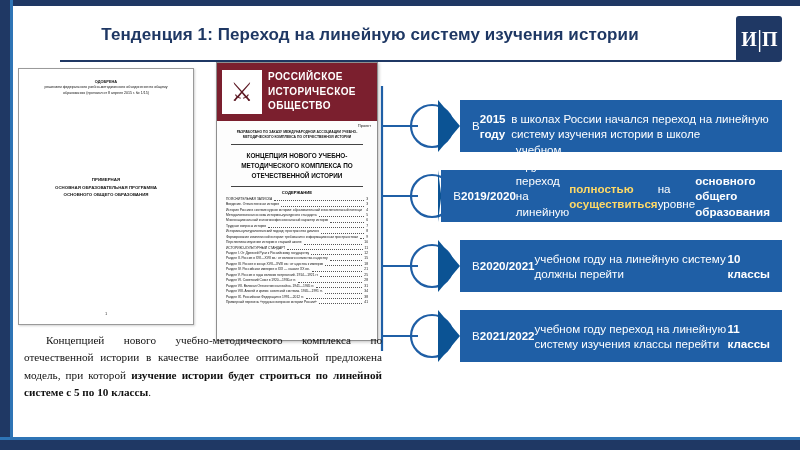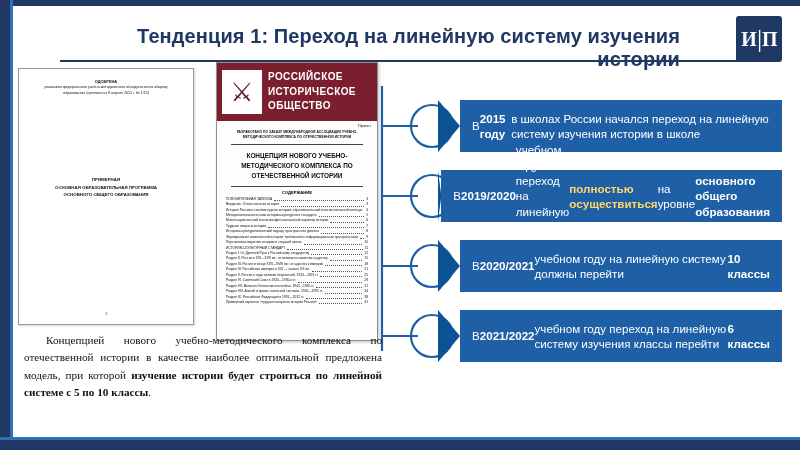--- a/index.html
+++ b/index.html
@@ -56,24 +56,24 @@
     right: 60px;
     top: 60px;
     height: 2px;
     background: #1f3864;
   }
   .slide-title {
     position: absolute;
     left: 60px;
     right: 120px;
     top: 25px;
-    font-size: 20px;
+    font-size: 17px;
     font-weight: bold;
     color: #1f3864;
-    text-align: right;
+    text-align: center;
     letter-spacing: 0.1px;
   }
   
   .logo {
     position: absolute;
     right: 18px;
     top: 16px;
     width: 46px;
     height: 46px;
     background: #1f3864;
@@ -478,21 +478,21 @@
         <span> учебном году на линейную систему должны перейти </span>
         <b>10 классы</b>
       </div>
   </div>
   <div class="arrow-box ab4">
     <div class="tail"></div>
     <div class="body" id="arrow-body-3">
         <span>В </span>
         <b>2021/2022</b>
         <span> учебном году переход на линейную систему изучения классы перейти </span>
-        <b>6 классы</b>
+        <b>11 классы</b>
       </div>
   </div>
 
   <div class="para">
     <span>Концепцией нового учебно-методического комплекса по отечественной истории в качестве наиболее оптимальной предложена модель, при которой </span><b>изучение истории будет строиться по линейной системе с 5 по 10 классы</b><span>.</span>
   </div>
 
 </div>
 
 </body></html>

